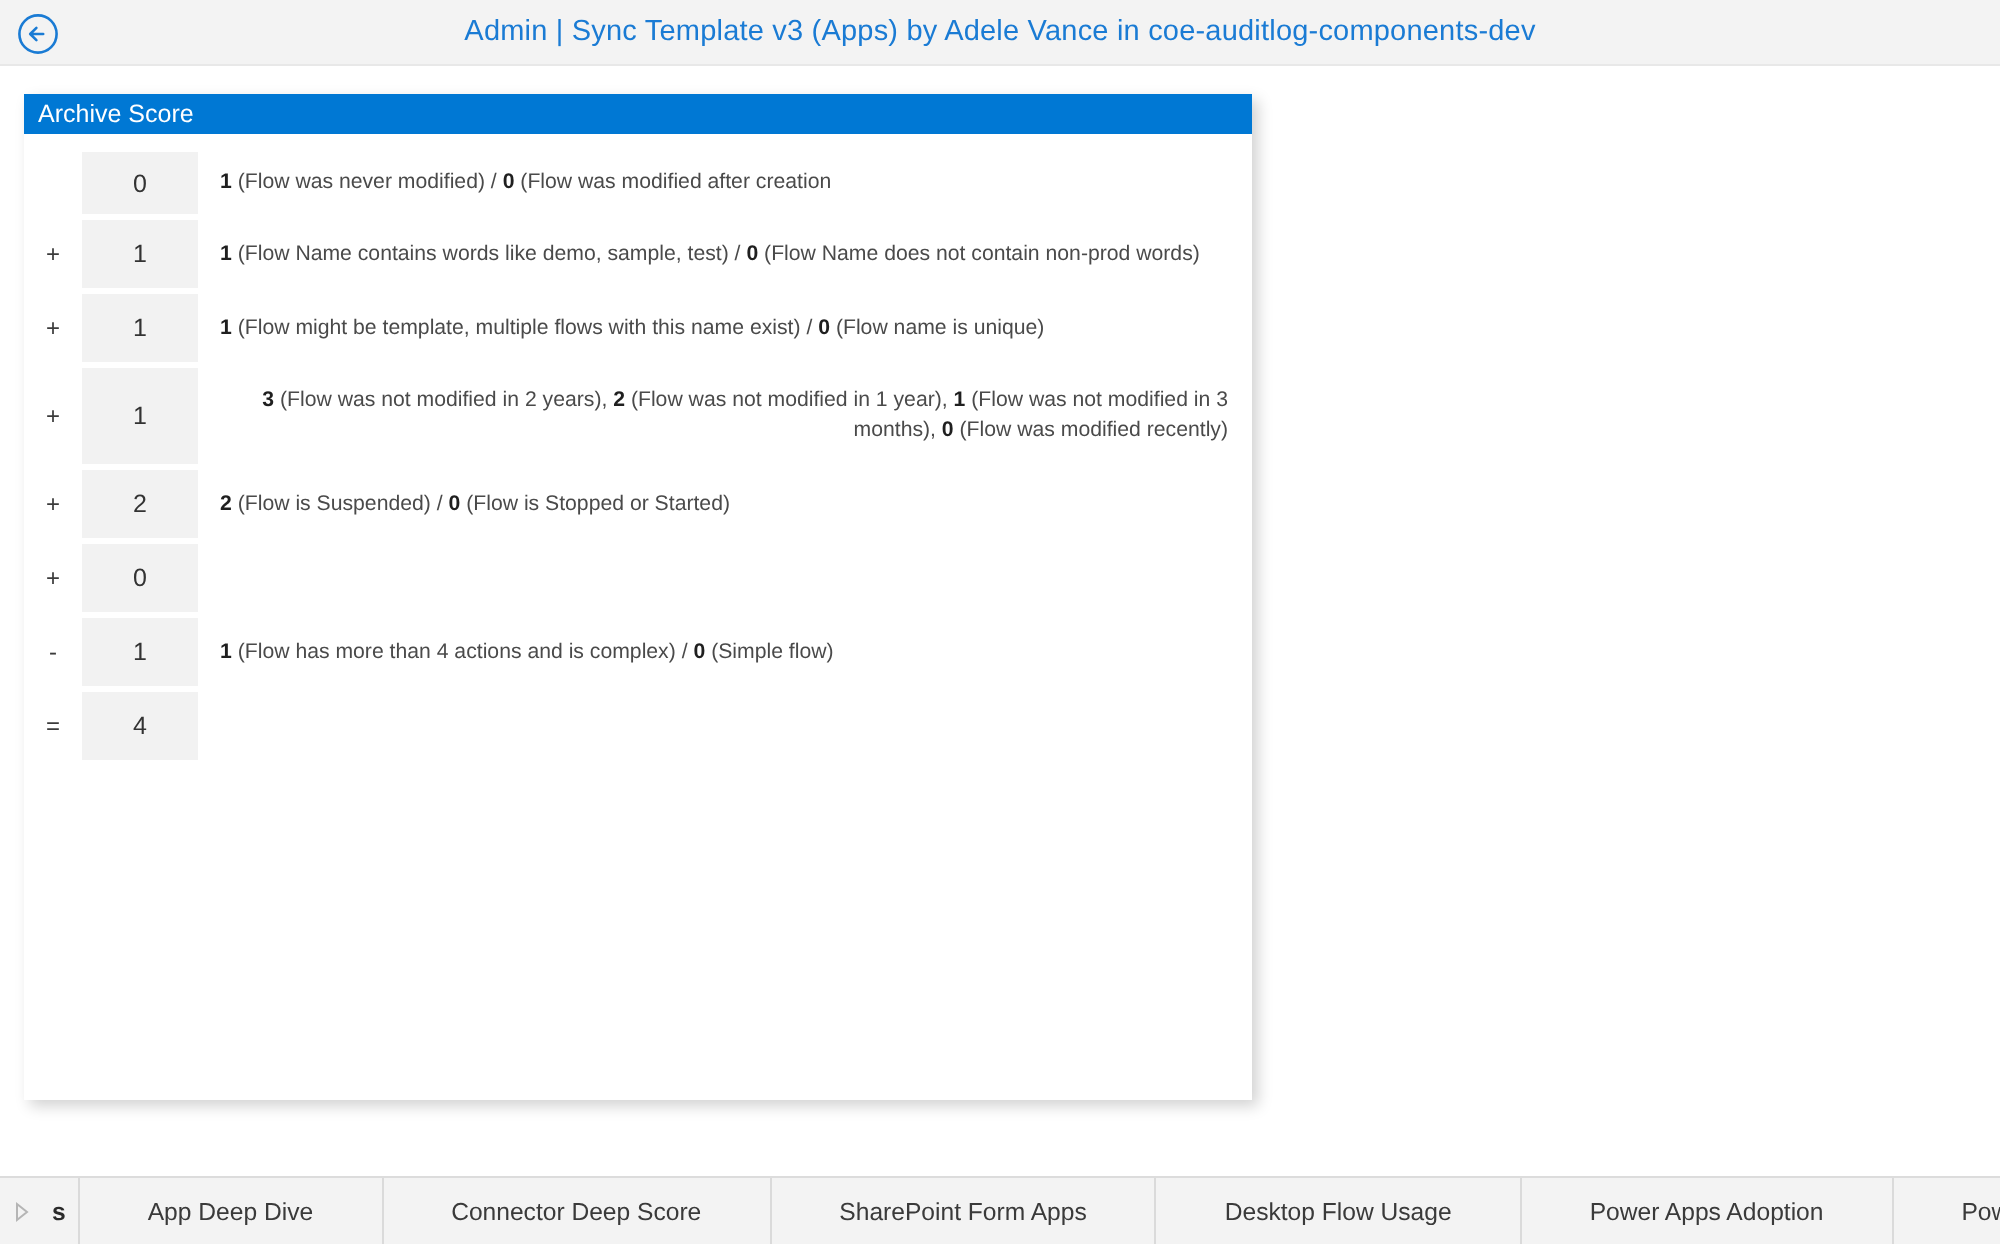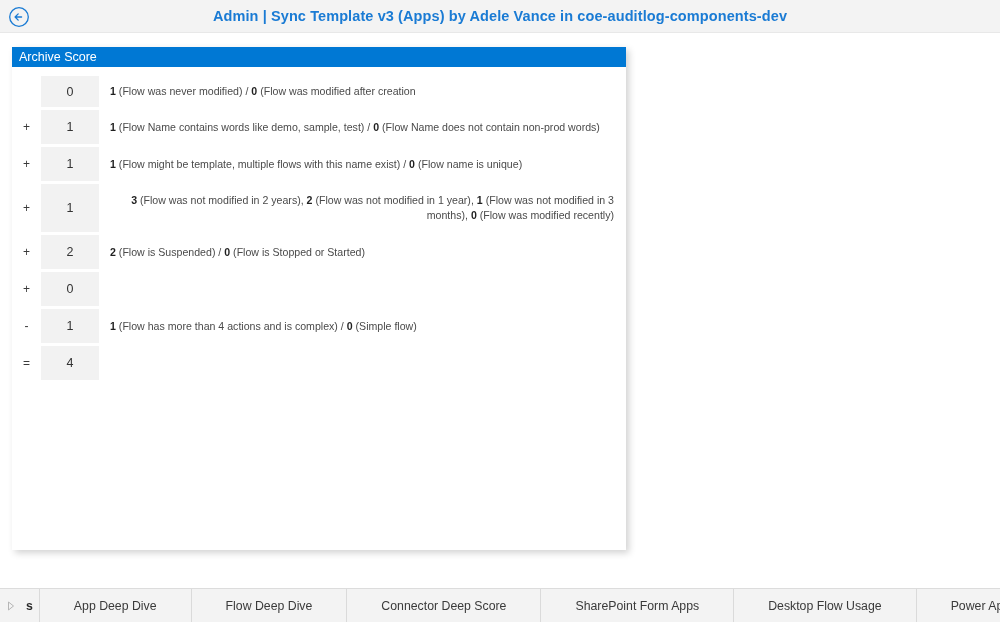--- a/index.html
+++ b/index.html
@@ -42,21 +42,21 @@
   .back-btn svg { display: block; }
   .topbar-title {
     position: absolute;
     left: 0;
     top: 0;
     width: 1000px;
     height: 33px;
     line-height: 33px;
     text-align: center;
     font-size: 14.5px;
-    font-weight: bold;
+    font-weight: normal;
     color: #1a7bd4;
     letter-spacing: 0.1px;
     white-space: nowrap;
     pointer-events: none;
   }
 
   
   .panel {
     position: absolute;
     left: 12px;
@@ -258,20 +258,19 @@
     <span>
       <svg width="10" height="12" viewBox="0 0 10 12">
         <path d="M2.5 2 L7.5 6 L2.5 10 Z" fill="none" stroke="#b5b5b5" stroke-width="1"></path>
       </svg>
     </span>
   </div>
   <div id="tab-container" style="display:flex;align-items:stretch;flex:1 1 auto;min-width:0;">
 
   <div class="tab partial first">s</div>
       <div class="tab">App Deep Dive</div>
-      <div class="tab">Flow Deep Dive</div>
       <div class="tab">Connector Deep Score</div>
       <div class="tab">SharePoint Form Apps</div>
       <div class="tab">Desktop Flow Usage</div>
       <div class="tab">Power Apps Adoption</div>
       <div class="tab">Power Platform</div>
     </div>
 </div>
 
 </body></html>

